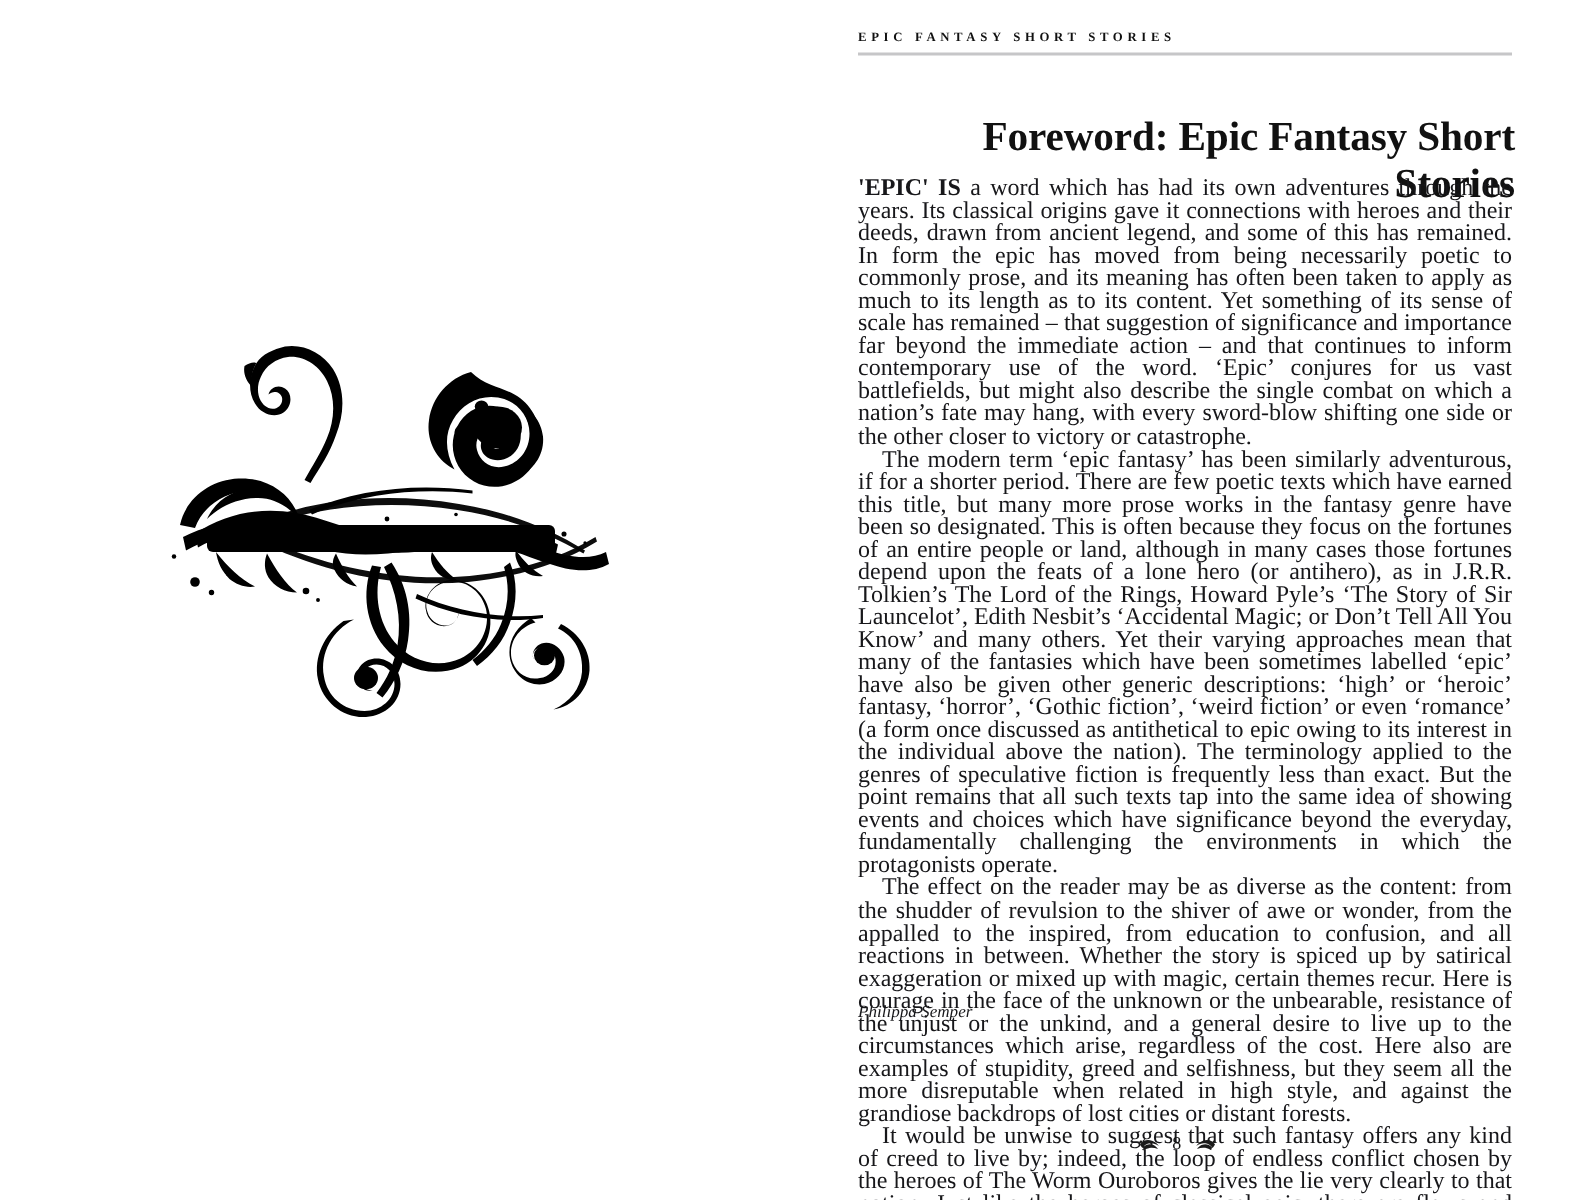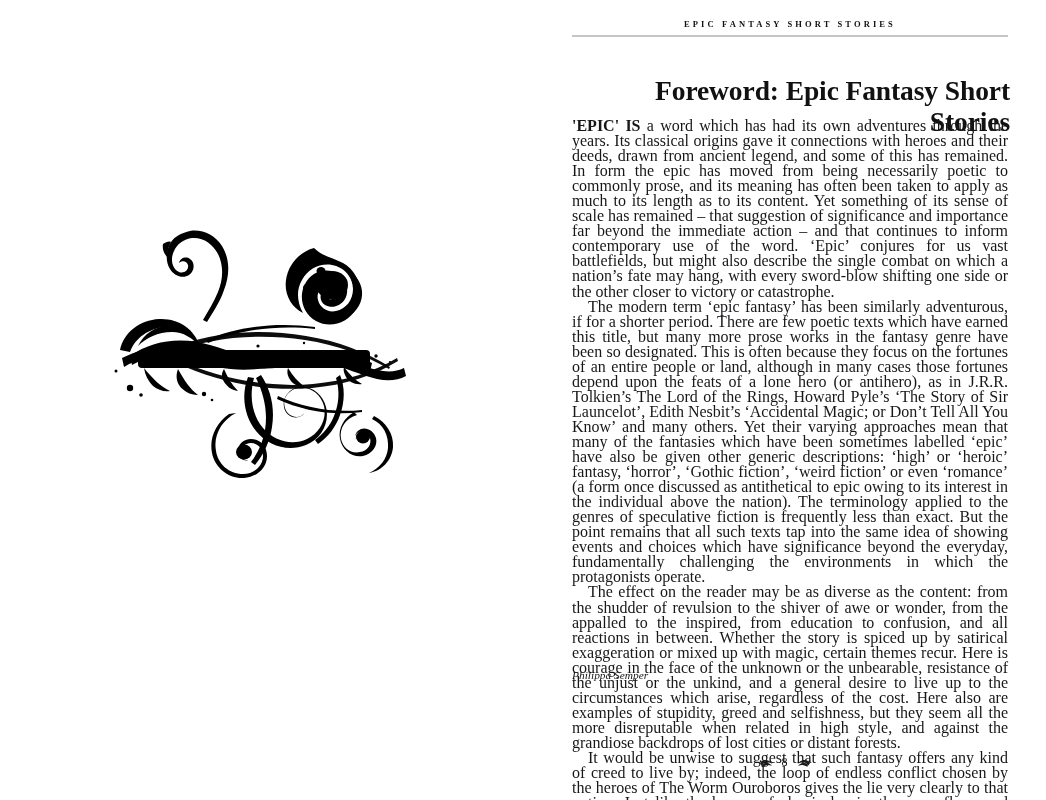--- a/index.html
+++ b/index.html
@@ -47,21 +47,21 @@
     top: 0;
     width: 523px;
     height: 800px;
     background: #ffffff;
   }
   .running-head {
     position: absolute;
     left: 49px;
     top: 20px;
     width: 436px;
-    text-align: center;
+    text-align: left;
     font-size: 8.5px;
     font-weight: bold;
     letter-spacing: 3.1px;
     color: #111111;
     line-height: 1;
     white-space: nowrap;
   }
   .head-rule {
     position: absolute;
     left: 49px;

